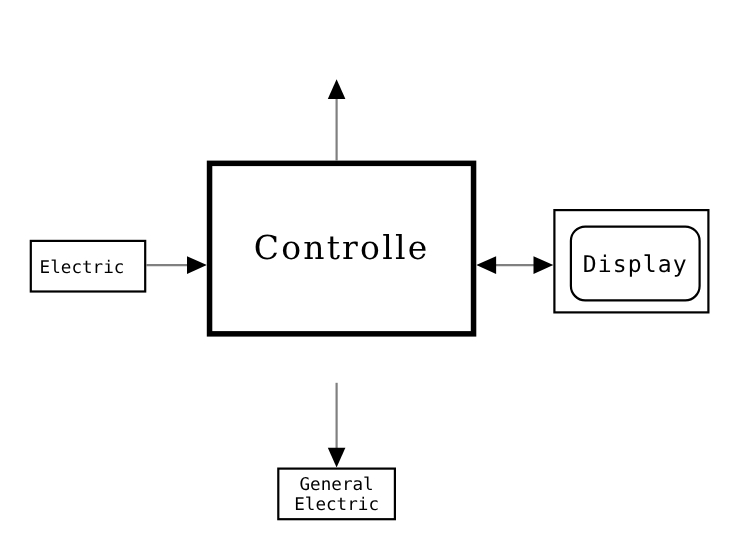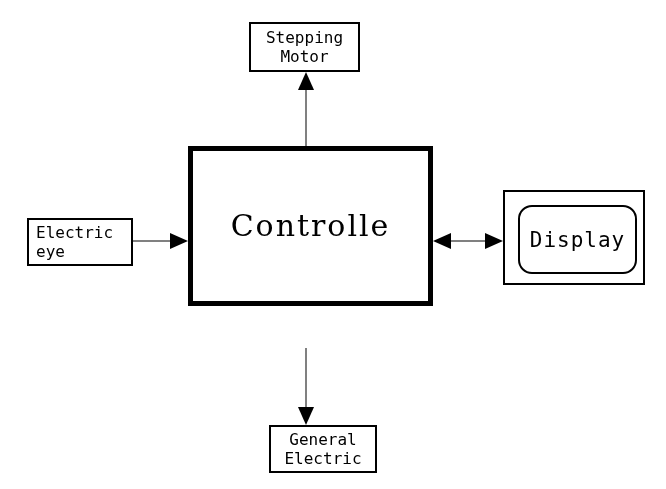--- a/index.html
+++ b/index.html
@@ -51,21 +51,21 @@
   
   #stepping-motor {
     left: 249px;  top: 22px;
     width: 111px; height: 50px;
   }
   #electric-eye {
     left: 27px;   top: 218px;
     width: 106px; height: 48px;
   }
   #general-electric {
-    left: 269px;  top: 425px;
+    left: 252px;  top: 425px;
     width: 108px; height: 48px;
   }
   #controller {
     left: 188px;  top: 146px;
     width: 245px; height: 160px;
   }
   #controller .node-line {
     font-size: 30px;
     line-height: 34px;
     letter-spacing: 2px;
@@ -137,28 +137,23 @@
       <polygon class="arrow-head" points="306,425 298,407 314,407"></polygon>
     </g>
 
     <g>
       <line class="conn-line" x1="444" y1="241" x2="492" y2="241"></line>
       <polygon class="arrow-head" points="433,241 451,233 451,249"></polygon>
       <polygon class="arrow-head" points="503,241 485,233 485,249"></polygon>
     </g>
   </svg>
 
-  <div id="stepping-motor" class="node node-thin">
-    <div class="node-line center-text">Stepping</div>
-    <div class="node-line center-text">Motor</div>
-  </div>
 
   <div id="electric-eye" class="node node-thin">
     <div class="node-line left-text">Electric</div>
-    <div class="node-line left-text">eye</div>
   </div>
 
   <div id="controller" class="node node-heavy">
     <div class="node-line center-text">Controlle</div>
   </div>
 
   <div id="general-electric" class="node node-thin">
     <div class="node-line center-text">General</div>
     <div class="node-line center-text">Electric</div>
   </div>

